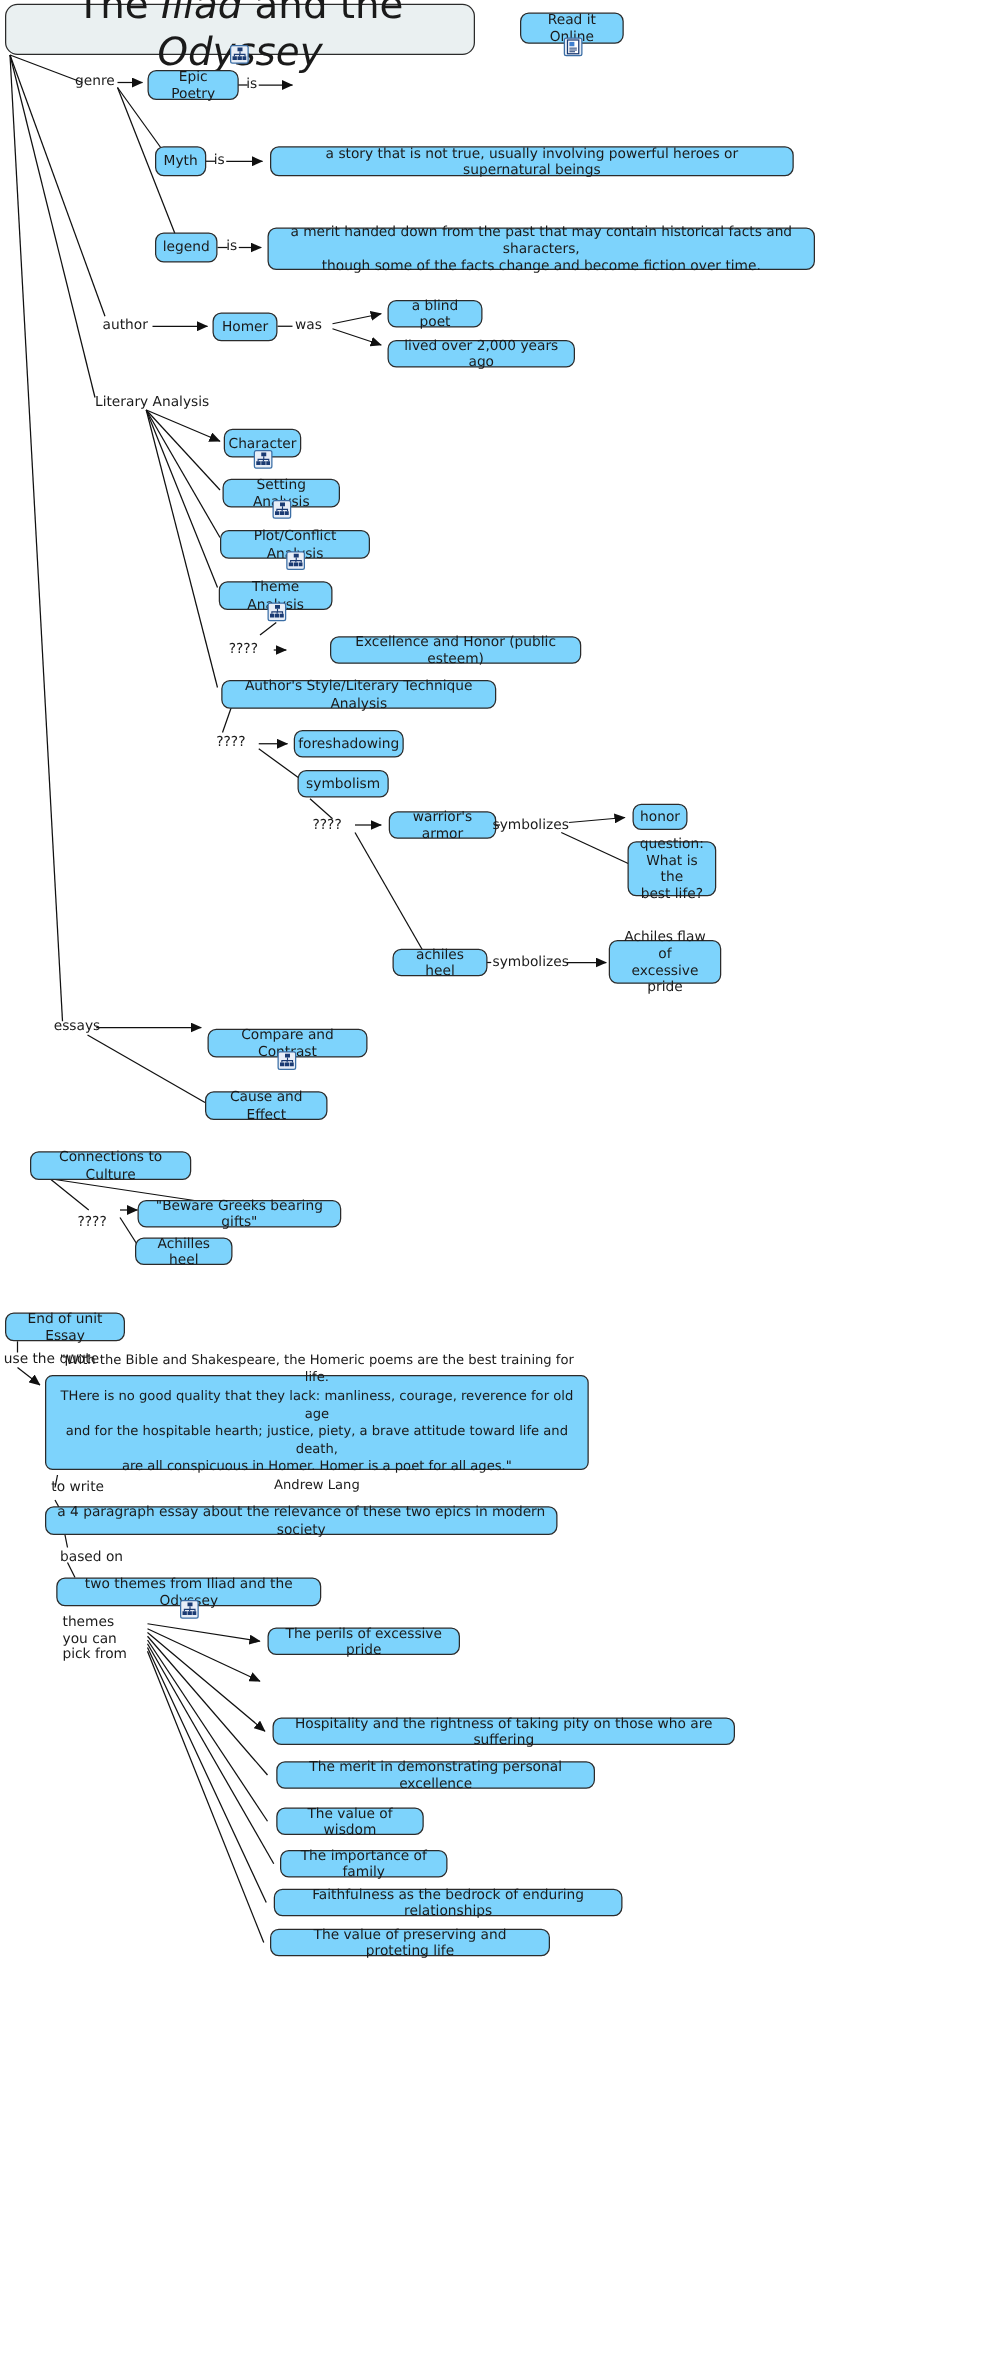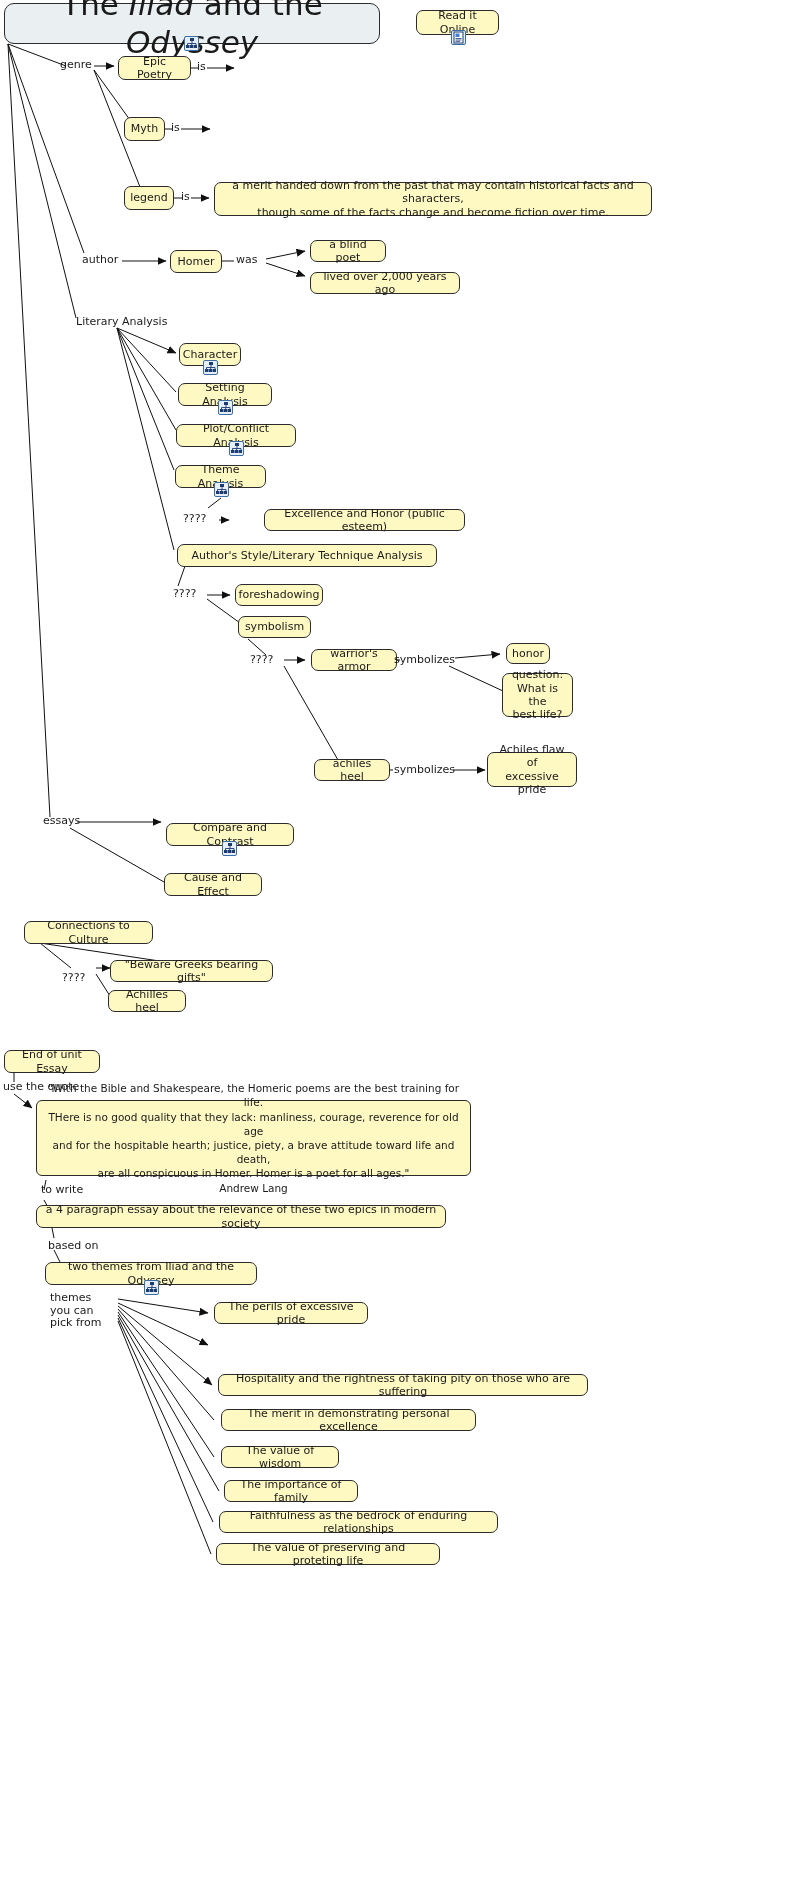--- a/index.html
+++ b/index.html
@@ -24,21 +24,21 @@
   svg#wires {
     position: absolute;
     left: 0; top: 0;
     width: 786px;
     height: 1883px;
     pointer-events: none;
   }
   .node {
     position: absolute;
     box-sizing: border-box;
-    background: #fef9c3;
+    background: #7dd3fc;
     border: 1px solid #2b2b2b;
     border-radius: 7px;
     display: flex;
     align-items: center;
     justify-content: center;
     text-align: center;
     font-size: 11px;
     line-height: 1.22;
     padding: 3px 7px;
     color: #1a1a1a;
@@ -198,20 +198,23 @@
 
   <div class="node" style="left:118px; top:56px; width:73px; height:24px;">
     <span>Epic Poetry</span>
   </div>
   <div class="linklabel" style="left:197px; top:61px; width:12px;">is</div>
 
   <div class="node" style="left:124px; top:117px; width:41px; height:24px;">
     <span>Myth</span>
   </div>
   <div class="linklabel" style="left:171px; top:122px; width:12px;">is</div>
+  <div class="node" style="left:216px; top:117px; width:419px; height:24px;">
+    <span>a story that is not true, usually involving powerful heroes or supernatural beings</span>
+  </div>
 
   <div class="node" style="left:124px; top:186px; width:50px; height:24px;">
     <span>legend</span>
   </div>
   <div class="linklabel" style="left:181px; top:191px; width:12px;">is</div>
   <div class="node" style="left:214px; top:182px; width:438px; height:34px;">
     <span>a merit handed down from the past that may contain historical facts and sharacters,
 though some of the facts change and become fiction over time.</span>
   </div>
 
@@ -279,21 +282,21 @@
         <rect x="9" y="8" width="3" height="3" fill="#1b3b73"></rect>
         <path d="M7,4 L7,6.5 M2.5,8 L2.5,6.5 L11,6.5 L11,8 M6.7,6.5 L6.7,8" stroke="#1b3b73" stroke-width="0.9" fill="none"></path>
       </svg>
   </span>
 
   <div class="linklabel" style="left:183px; top:513px; width:34px;">????</div>
   <div class="node" style="left:264px; top:509px; width:201px; height:22px;">
     <span>Excellence and Honor (public esteem)</span>
   </div>
 
-  <div class="node" style="left:177px; top:544px; width:260px; height:23px;">
+  <div class="node" style="left:177px; top:544px; width:220px; height:23px;">
     <span>Author's Style/Literary Technique Analysis</span>
   </div>
 
   <div class="linklabel" style="left:173px; top:588px; width:34px;">????</div>
   <div class="node" style="left:235px; top:584px; width:88px; height:22px;">
     <span>foreshadowing</span>
   </div>
   <div class="node" style="left:238px; top:616px; width:73px; height:22px;">
     <span>symbolism</span>
   </div>

